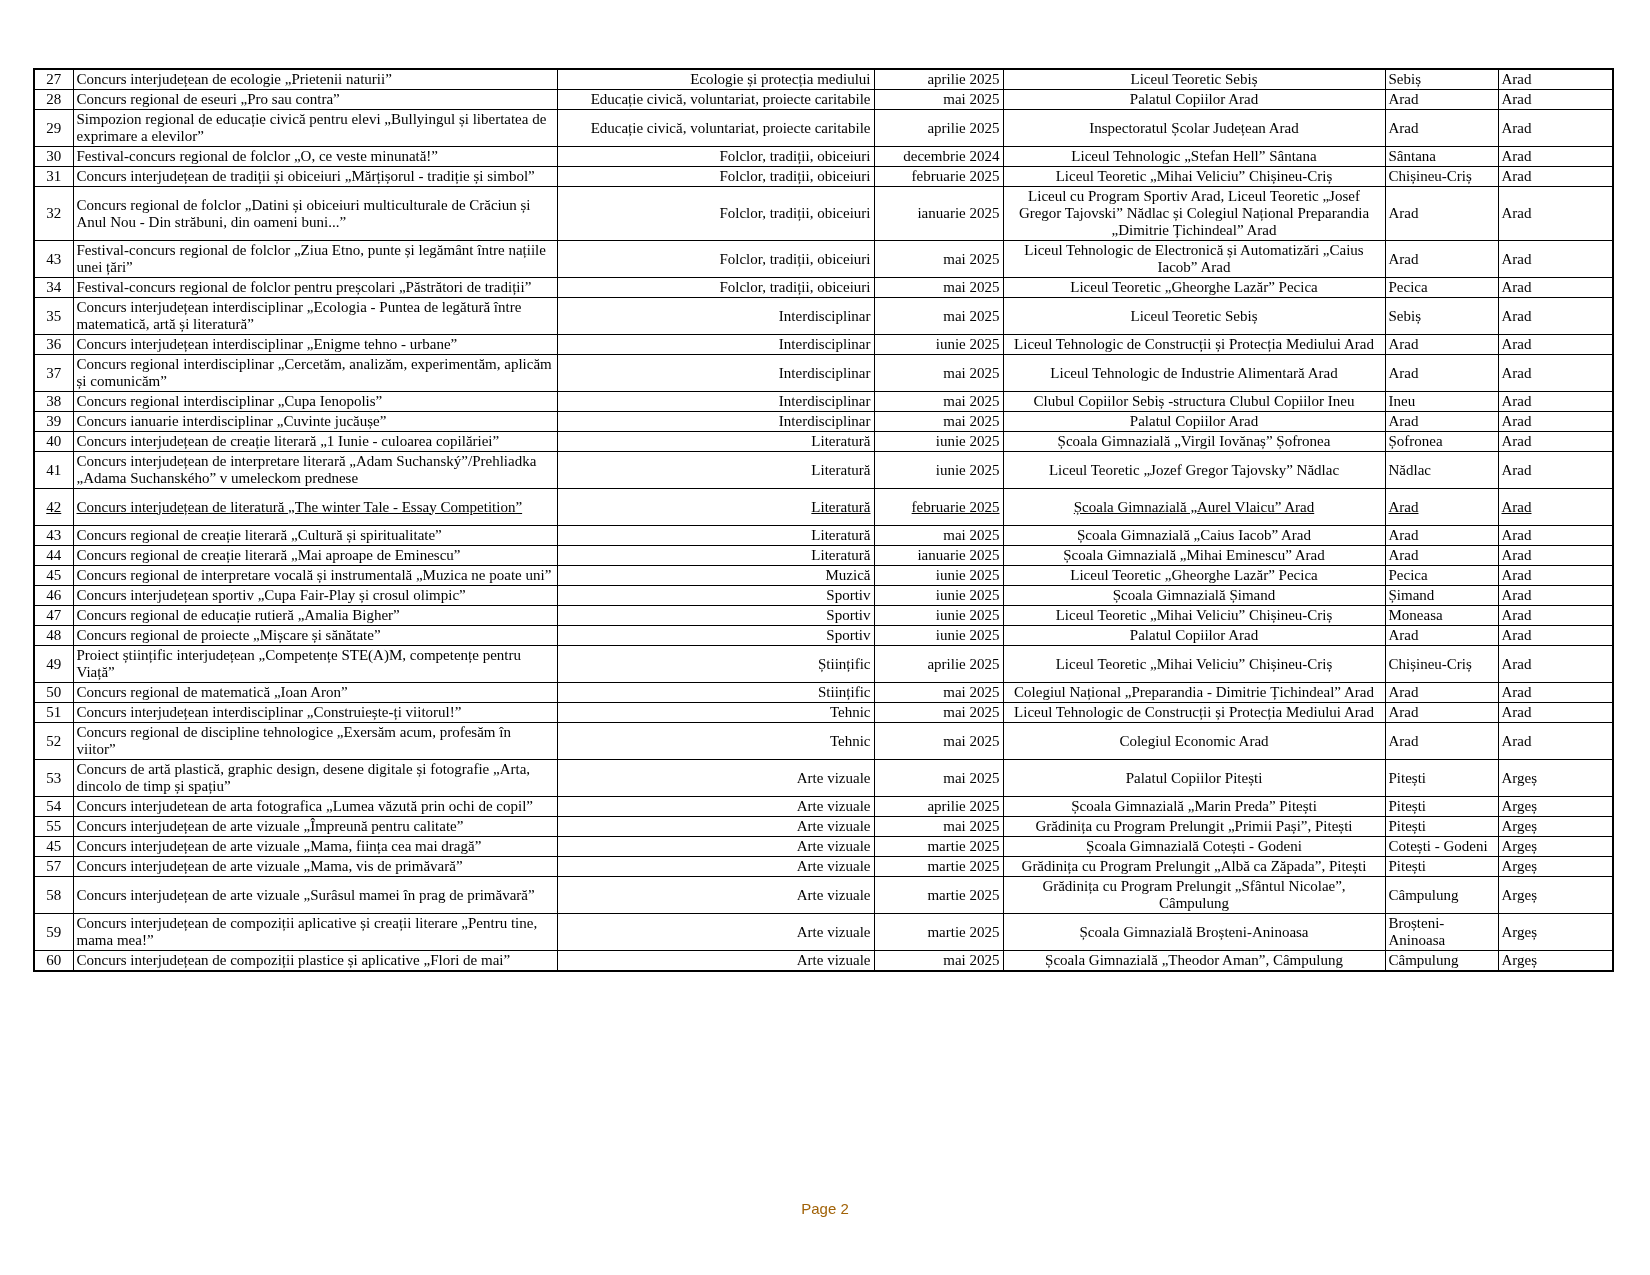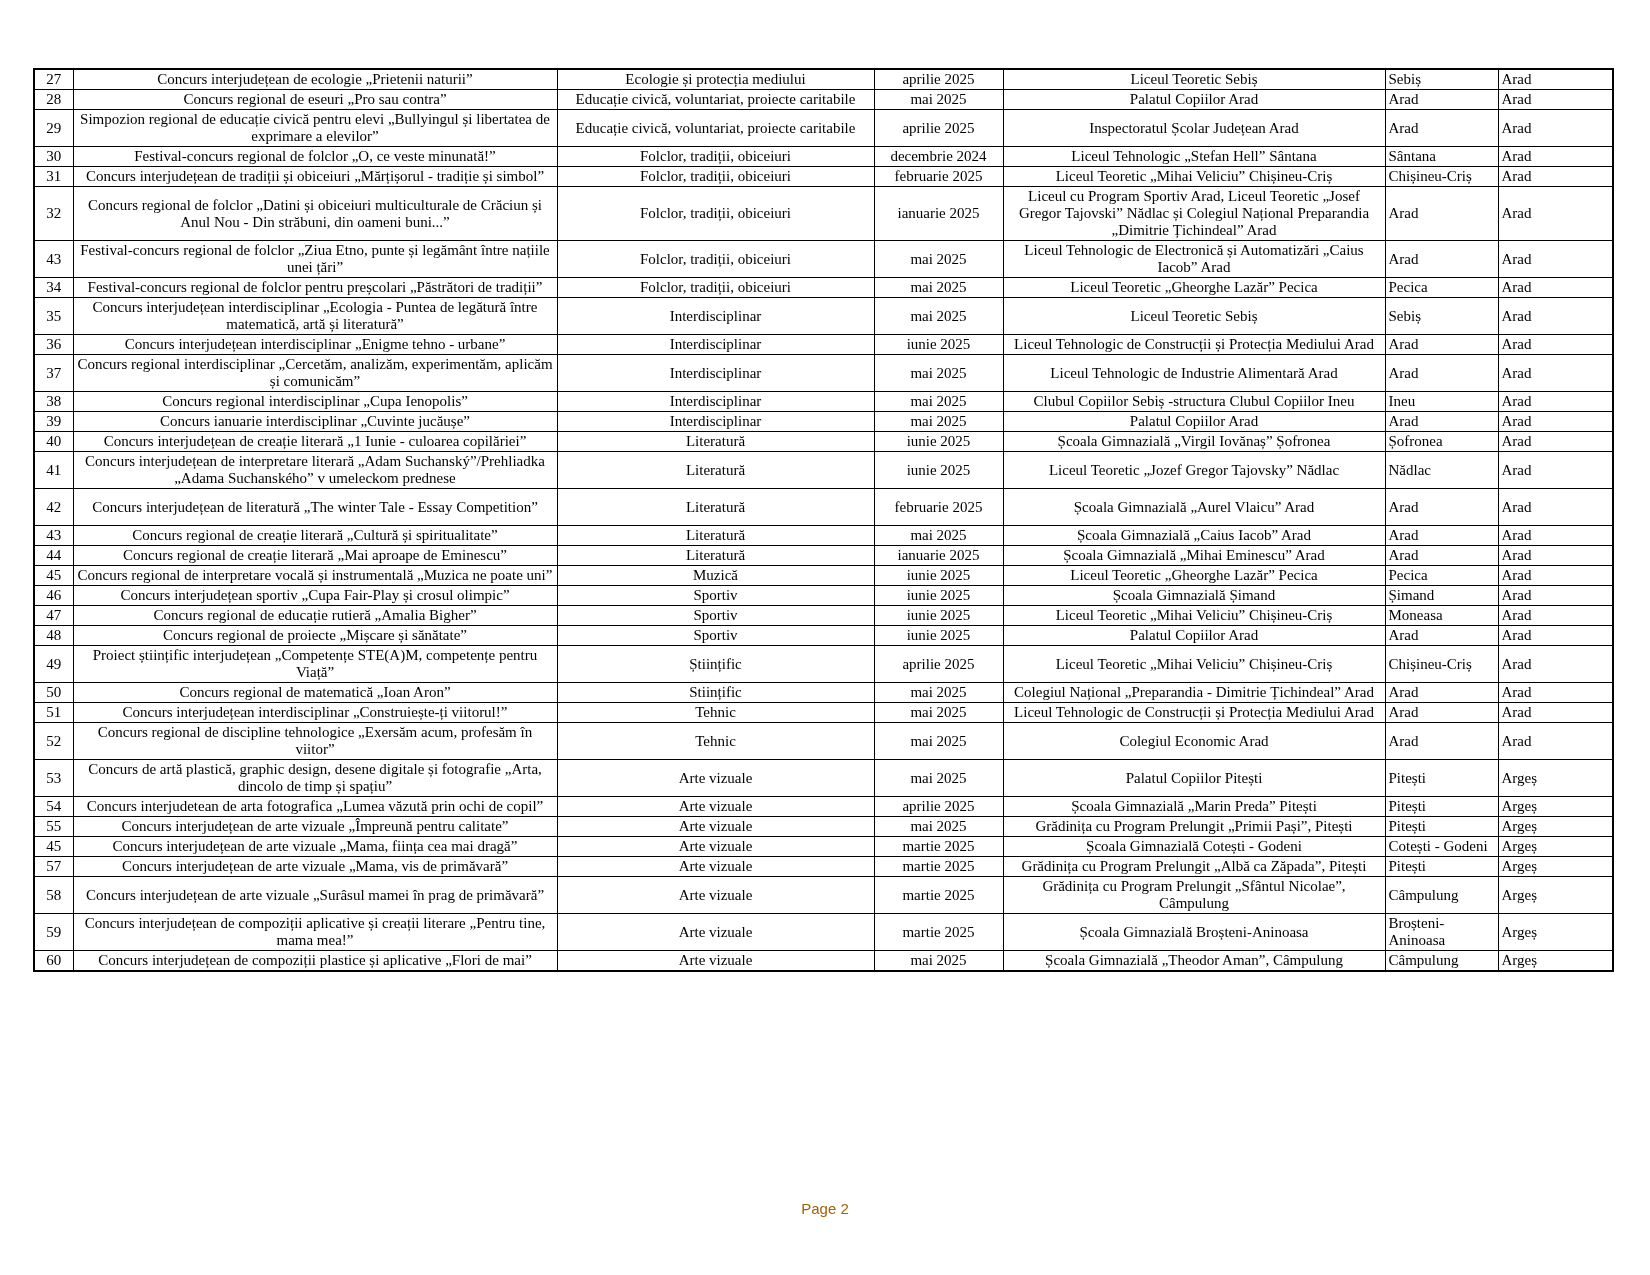--- a/index.html
+++ b/index.html
@@ -23,28 +23,28 @@
     line-height: 17px;
   }
   table.doc-table td {
     border: 1px solid #000;
     padding: 1px 3px;
     vertical-align: middle;
     overflow: hidden;
     word-wrap: break-word;
   }
   td.c-no   { text-align: center; }
-  td.c-name { text-align: center; }
-  td.c-domain { text-align: center; }
-  td.c-date { text-align: center; }
+  td.c-name { text-align: left; }
+  td.c-domain { text-align: right; }
+  td.c-date { text-align: right; }
   td.c-inst { text-align: center; }
   td.c-loc  { text-align: left; }
   td.c-county { text-align: left; }
   
-  table.doc-table tr:nth-child(16) td { height: 34px; }
+  table.doc-table tr:nth-child(16) td { height: 34px; text-decoration: underline; }
 
   .footer {
     position: absolute;
     left: 0; top: 1200px;
     width: 1650px;
     text-align: center;
     font-family: "Liberation Sans", sans-serif;
     font-size: 15px;
     color: #a16207;
   }

